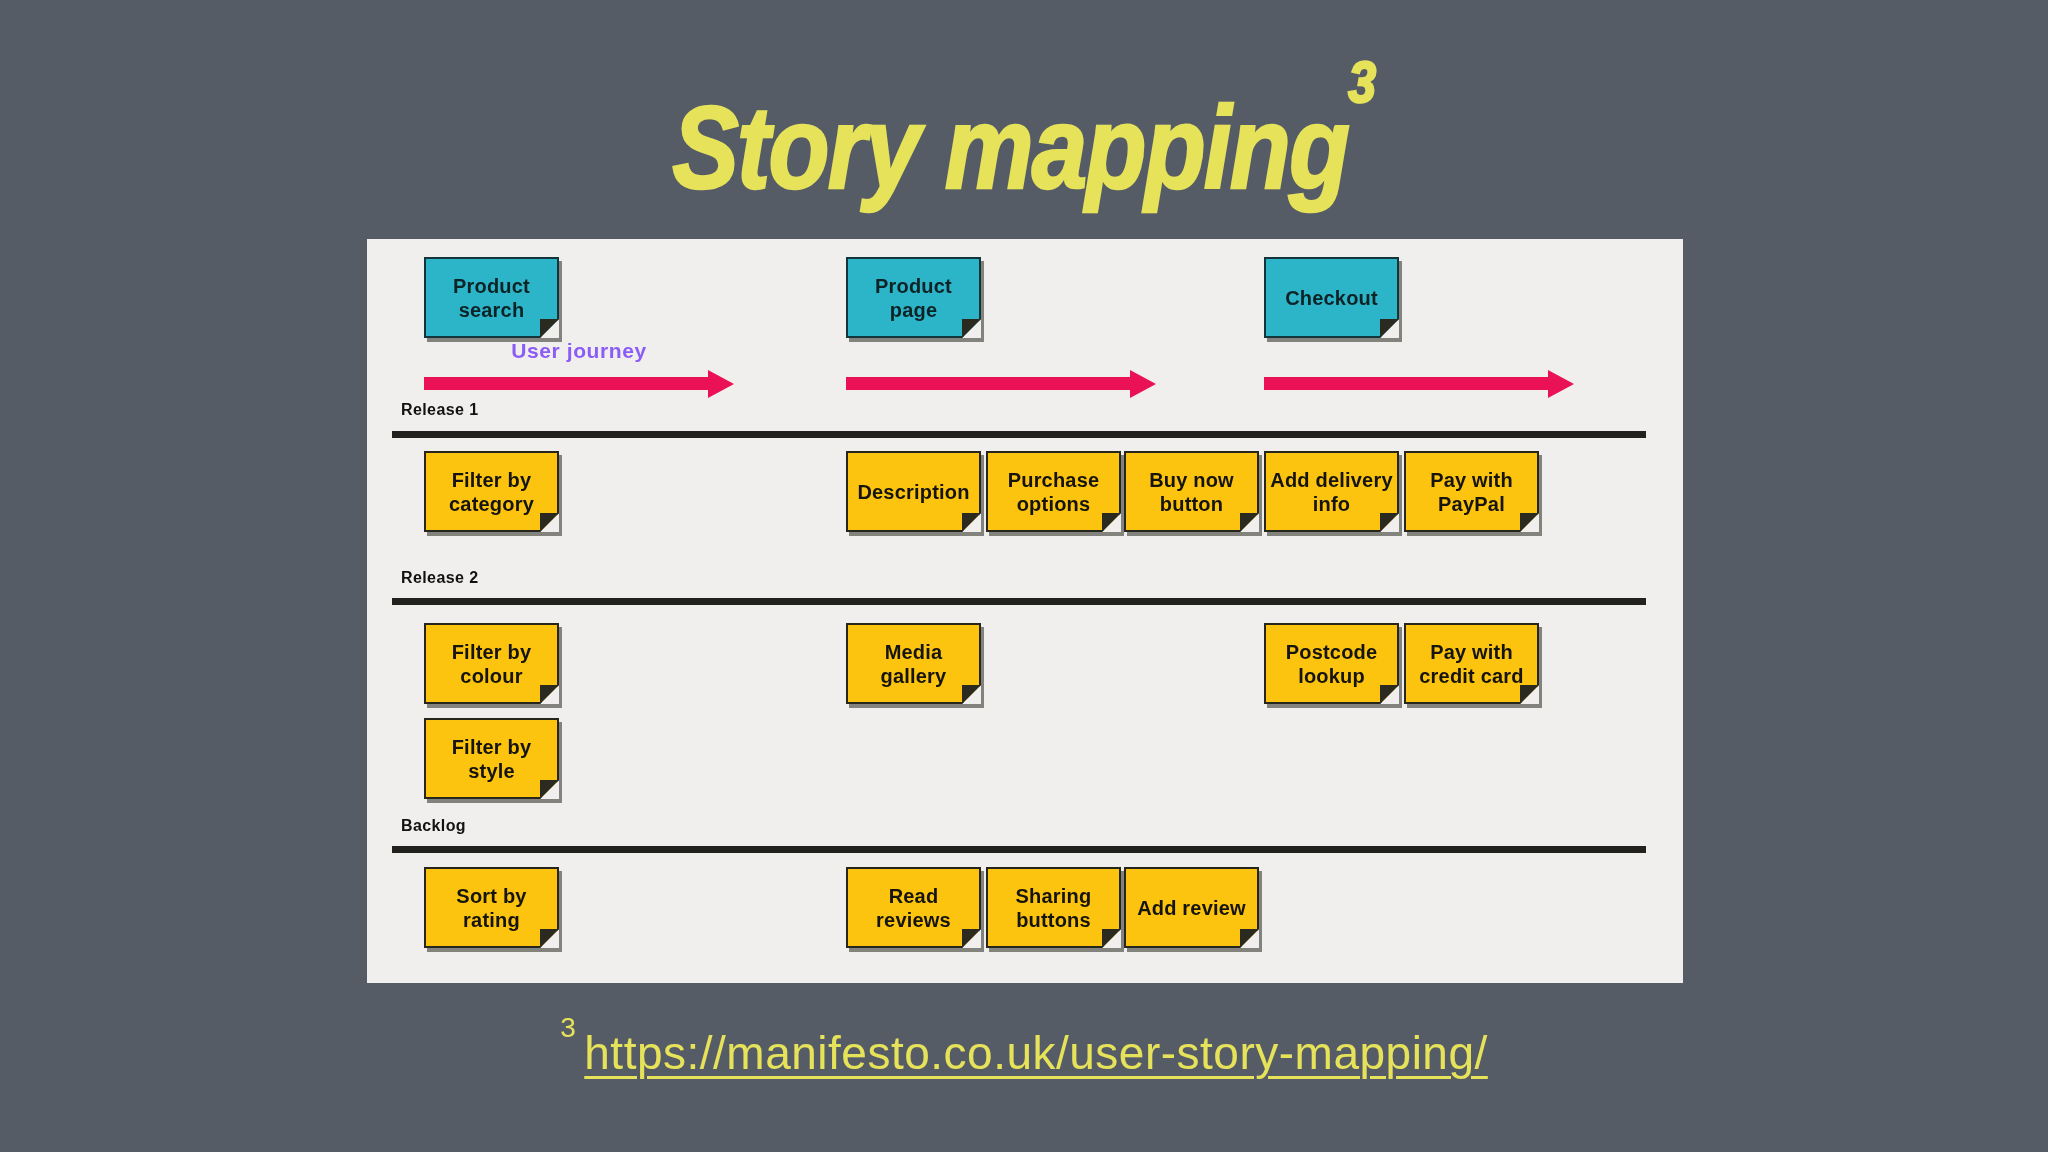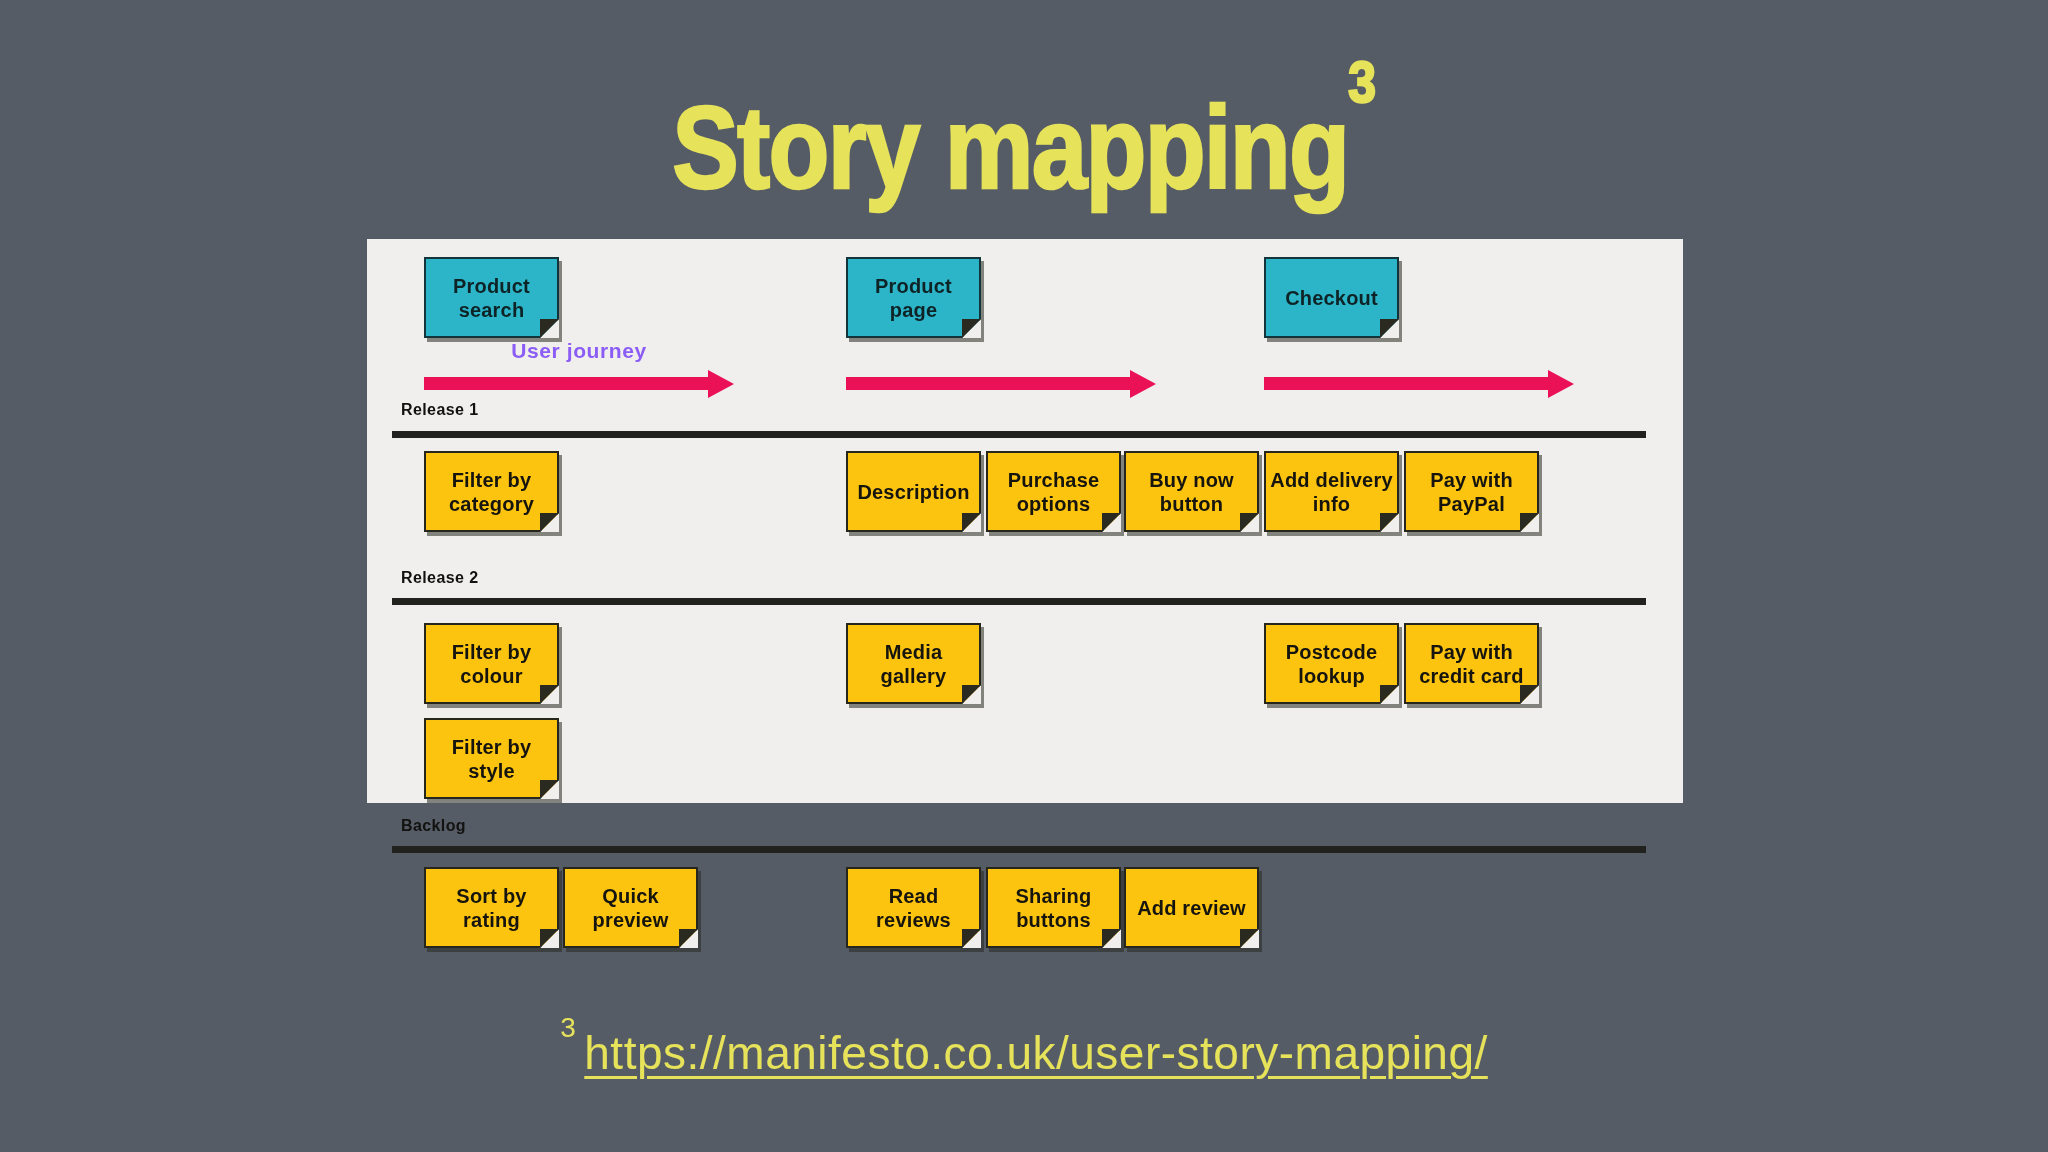--- a/index.html
+++ b/index.html
@@ -5,28 +5,28 @@
   html,body{margin:0;padding:0;}
   body{
     width:2048px;height:1152px;overflow:hidden;position:relative;
     background:#565c66;
     font-family:"Liberation Sans", sans-serif;
   }
   
   .title{
     position:absolute;top:12px;left:0;width:2048px;text-align:center;
     color:#e6e35a;font-weight:700;font-size:116px;line-height:1;
-    letter-spacing:-2px;white-space:nowrap;
+    letter-spacing:-2px;white-space:nowrap;font-style:italic;
   }
   .title-inner{display:inline-block;transform:scaleX(.86);transform-origin:center;
     -webkit-text-stroke:2.5px #e6e35a;}
   .title sup{font-size:58px;position:relative;top:-46px;letter-spacing:0;}
   
   .panel{
-    position:absolute;left:367px;top:239px;width:1316px;height:564px;
+    position:absolute;left:367px;top:239px;width:1316px;height:744px;
     background:#f0efed;
   }
   
   .note{
     position:absolute;width:135px;height:81px;box-sizing:border-box;
     border:2px solid #26261c;display:flex;align-items:center;justify-content:center;
     text-align:center;box-shadow:3px 4px 0 rgba(42,42,34,.55);
   }
   .note .nl{
     font-weight:700;font-size:20px;line-height:1.2;letter-spacing:.2px;
@@ -196,27 +196,20 @@
 
   <div class="section-label" style="top:578px">Backlog</div>
   <div class="rule" style="top:607px"></div>
   <div class="note yellow" style="left:57px;top:628px">
       <span class="nl">Sort by
 rating</span>
       <span class="fold">
         <i></i>
       </span>
     </div>
-  <div class="note yellow" style="left:196px;top:628px">
-      <span class="nl">Quick
-preview</span>
-      <span class="fold">
-        <i></i>
-      </span>
-    </div>
   <div class="note yellow" style="left:479px;top:628px">
       <span class="nl">Read
 reviews</span>
       <span class="fold">
         <i></i>
       </span>
     </div>
   <div class="note yellow" style="left:619px;top:628px">
       <span class="nl">Sharing
 buttons</span>

